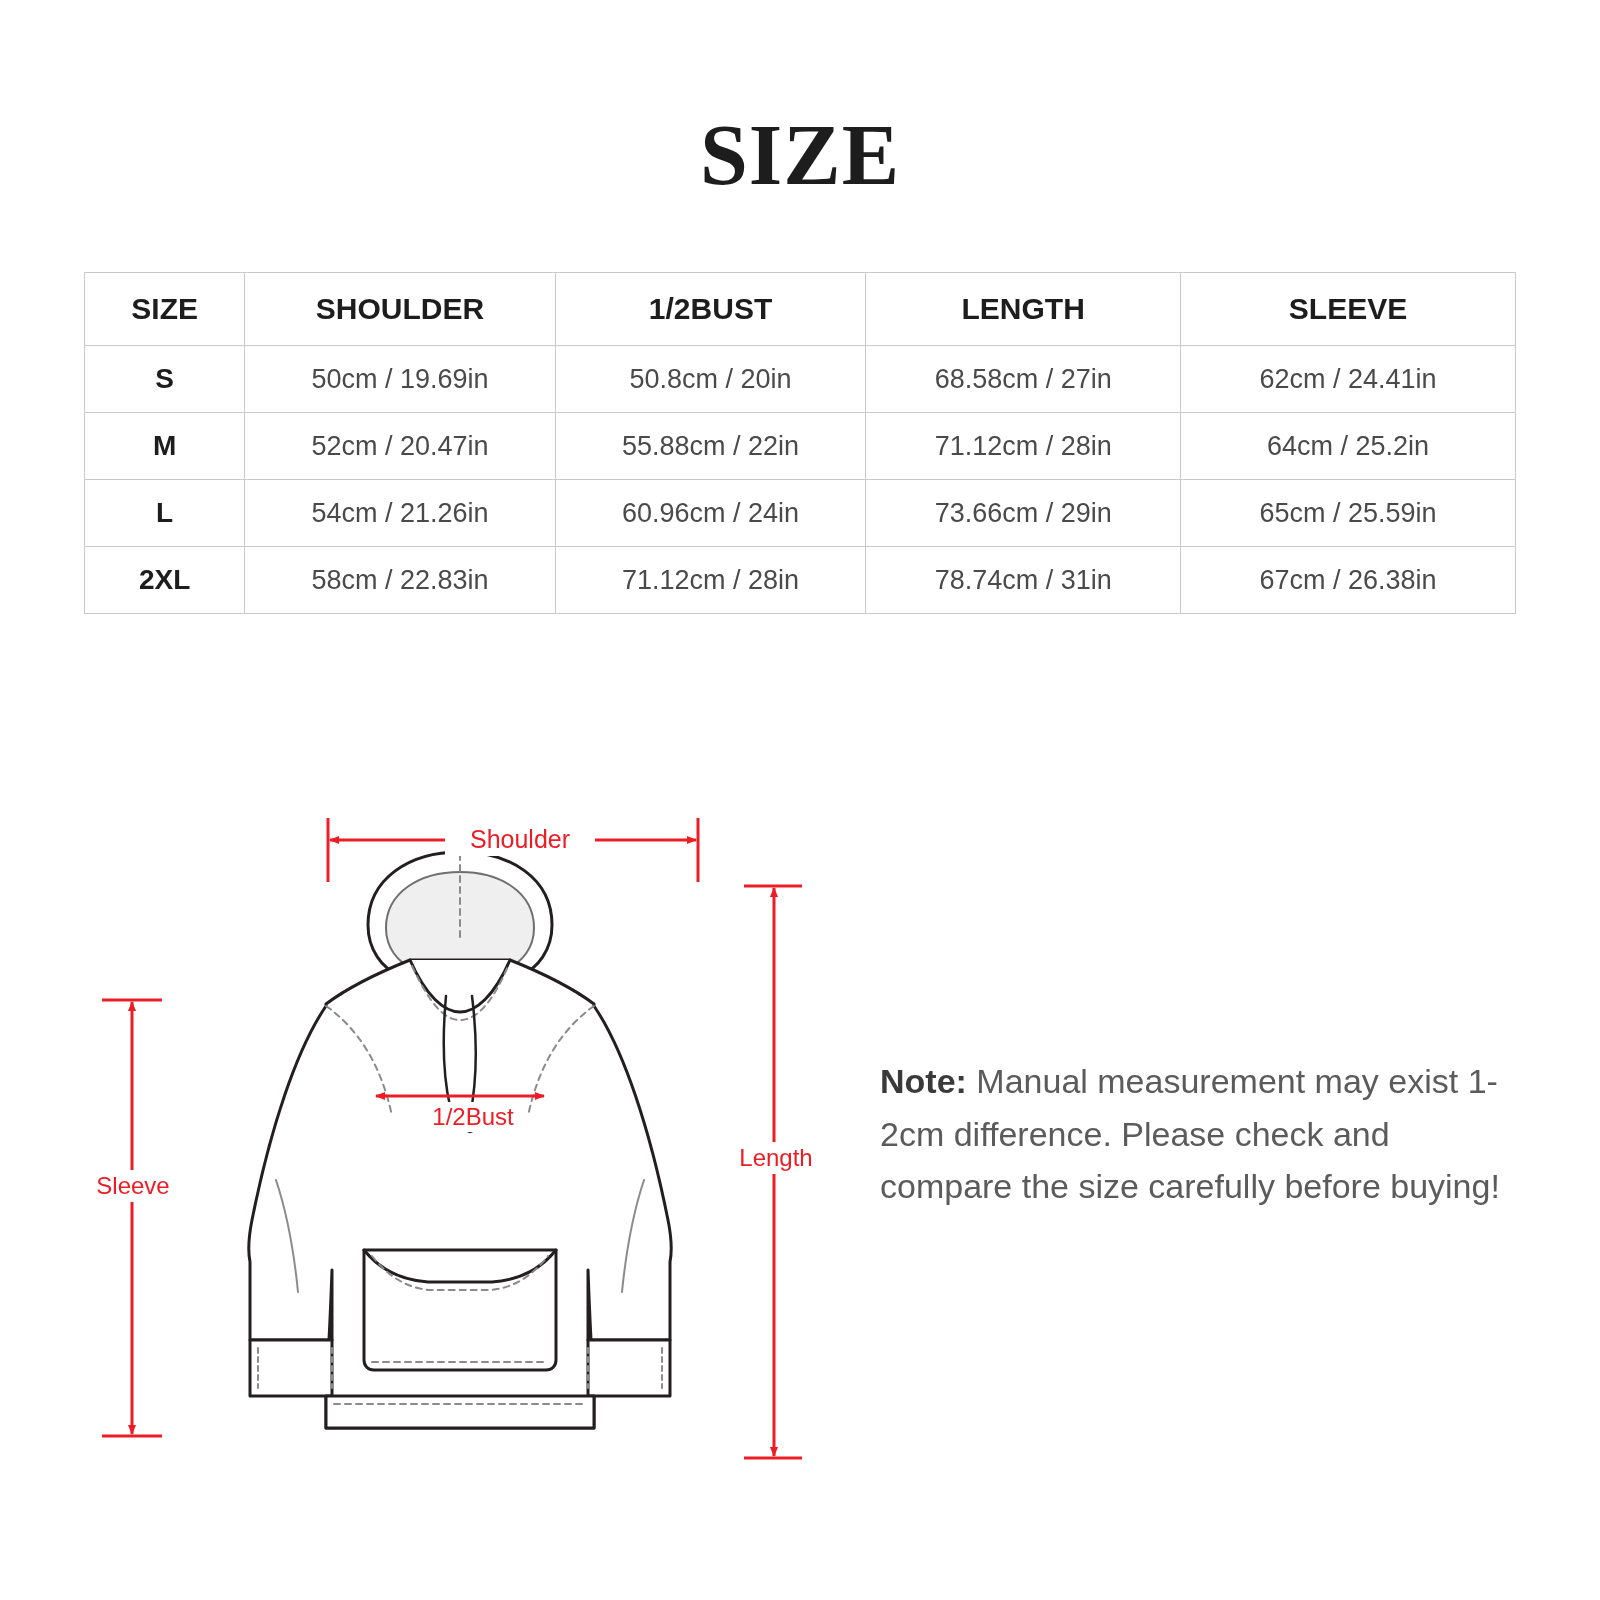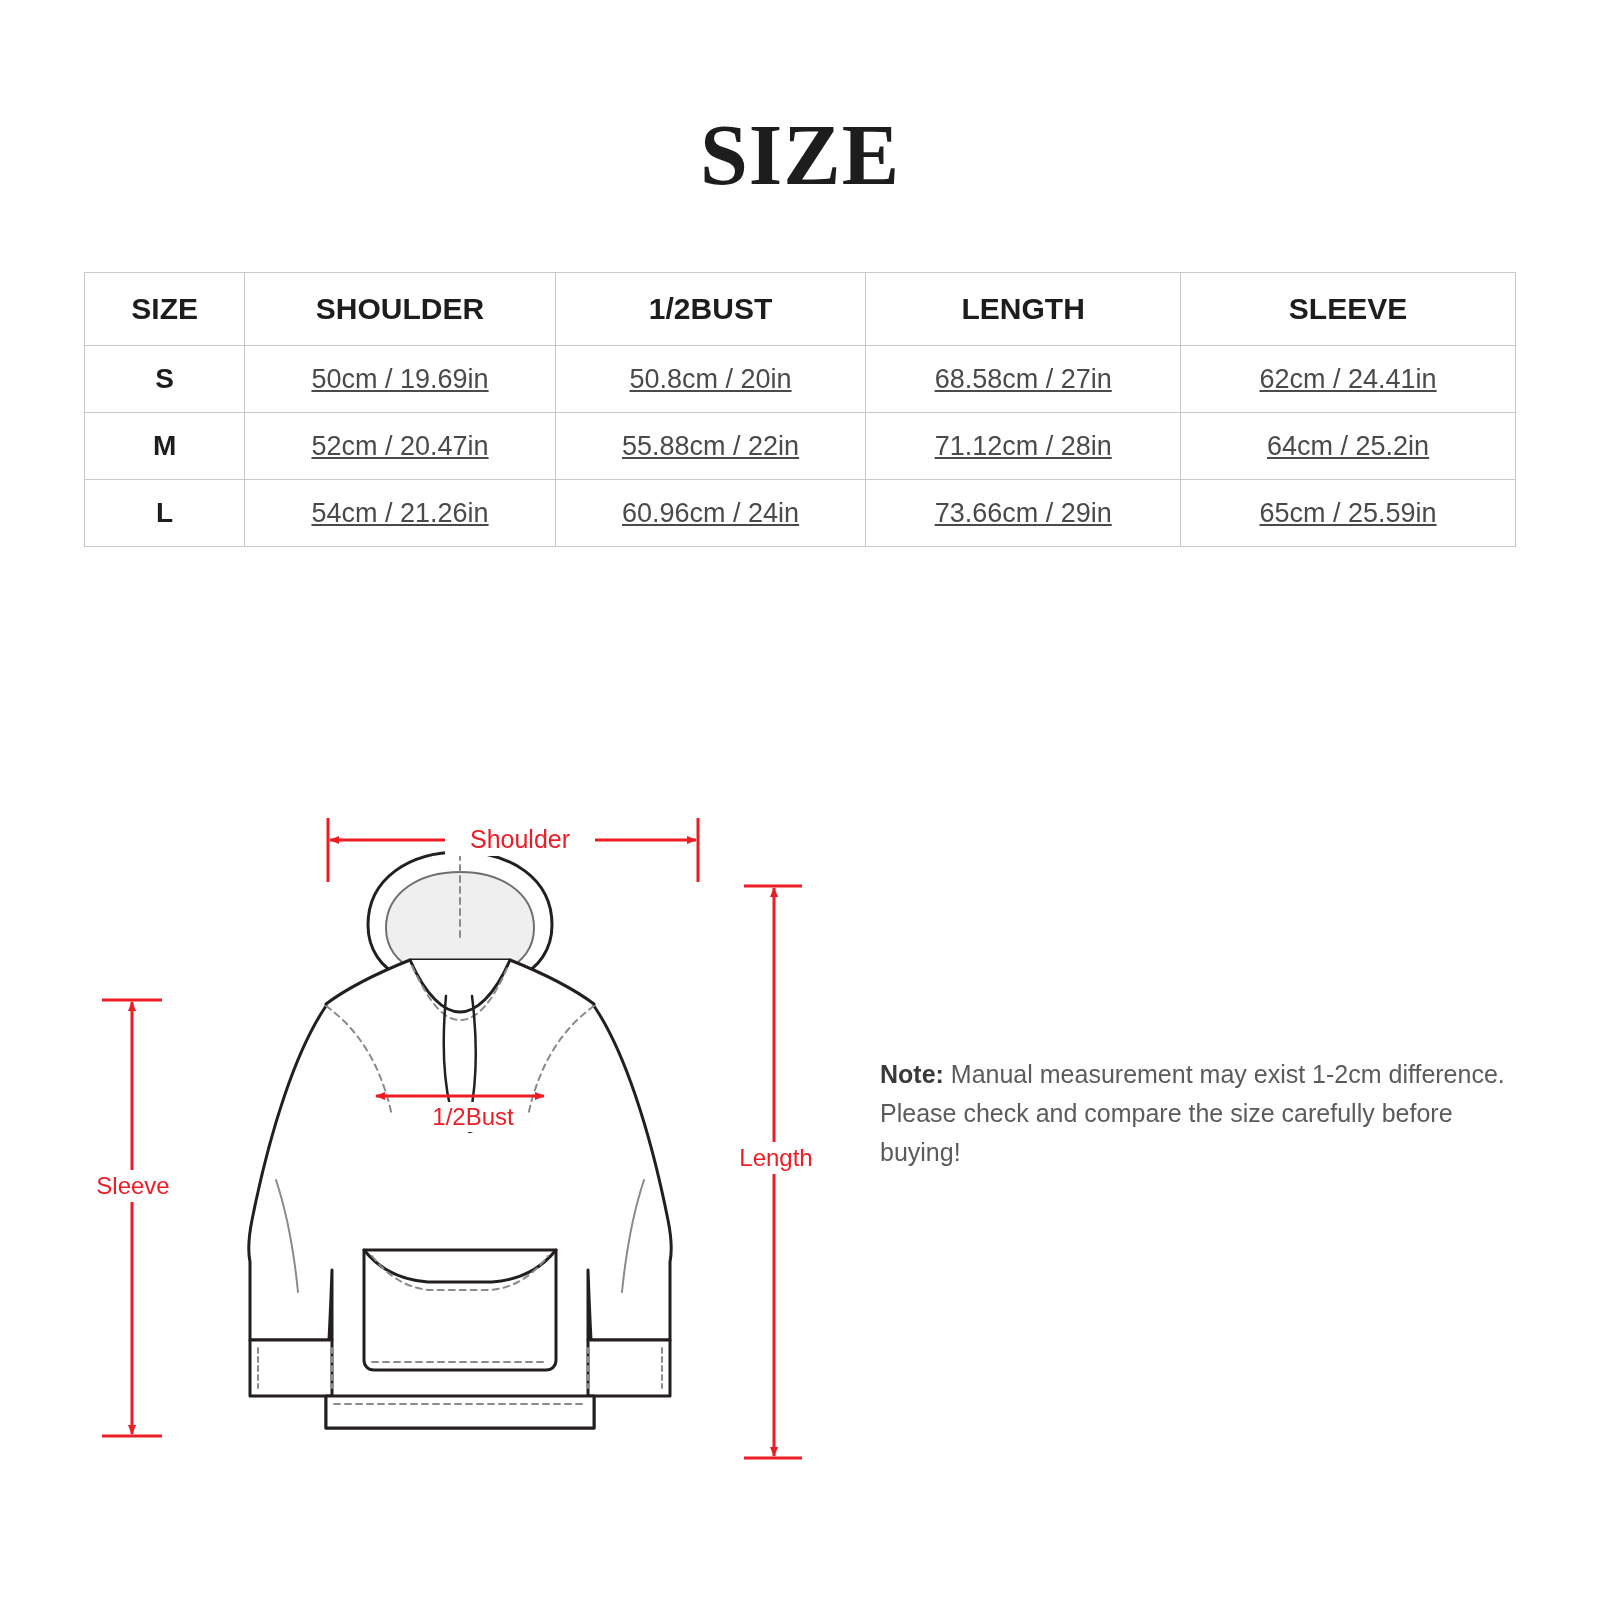--- a/index.html
+++ b/index.html
@@ -56,21 +56,20 @@
   }
   table.size-table td.size-label {
     font-size: 28px;
     font-weight: 700;
     color: #1d1d1d;
   }
   table.size-table td.measure {
     font-size: 27px;
     font-weight: 400;
     color: #4a4a4a;
-    text-decoration: underline;
   }
   col.c-size    { width: 11.2%; }
   col.c-shoulder{ width: 21.7%; }
   col.c-bust    { width: 21.7%; }
   col.c-length  { width: 22.0%; }
   col.c-sleeve  { width: 23.4%; }
 
   
   .diagram {
     position: absolute;
@@ -80,21 +79,21 @@
     height: 700px;
   }
   .diagram svg { display: block; }
 
   
   .note {
     position: absolute;
     left: 880px;
     top: 1055px;
     width: 640px;
-    font-size: 25px;
+    font-size: 34px;
     line-height: 1.55;
     color: #5b5b5b;
   }
   .note .note-label {
     font-weight: 700;
     color: #3a3a3a;
   }
 </style>
 </head>
 <body>
@@ -134,20 +133,27 @@
         <td class="measure">71.12cm / 28in</td>
         <td class="measure">64cm / 25.2in</td>
       </tr>
       <tr>
         <td class="size-label">L</td>
         <td class="measure">54cm / 21.26in</td>
         <td class="measure">60.96cm / 24in</td>
         <td class="measure">73.66cm / 29in</td>
         <td class="measure">65cm / 25.59in</td>
       </tr>
+      <tr>
+        <td class="size-label">2XL</td>
+        <td class="measure">58cm / 22.83in</td>
+        <td class="measure">71.12cm / 28in</td>
+        <td class="measure">78.74cm / 31in</td>
+        <td class="measure">67cm / 26.38in</td>
+      </tr>
     </tbody>
   </table>
 </div>
 
 <div class="diagram">
   <svg width="780" height="700" viewBox="0 0 780 700" xmlns="http://www.w3.org/2000/svg">
     <defs>
       <marker id="arrowEnd" markerWidth="10" markerHeight="8" refX="9" refY="4" orient="auto" markerUnits="userSpaceOnUse">
         <path d="M0,0 L10,4 L0,8 z" fill="#ee1c25"></path>
       </marker>

